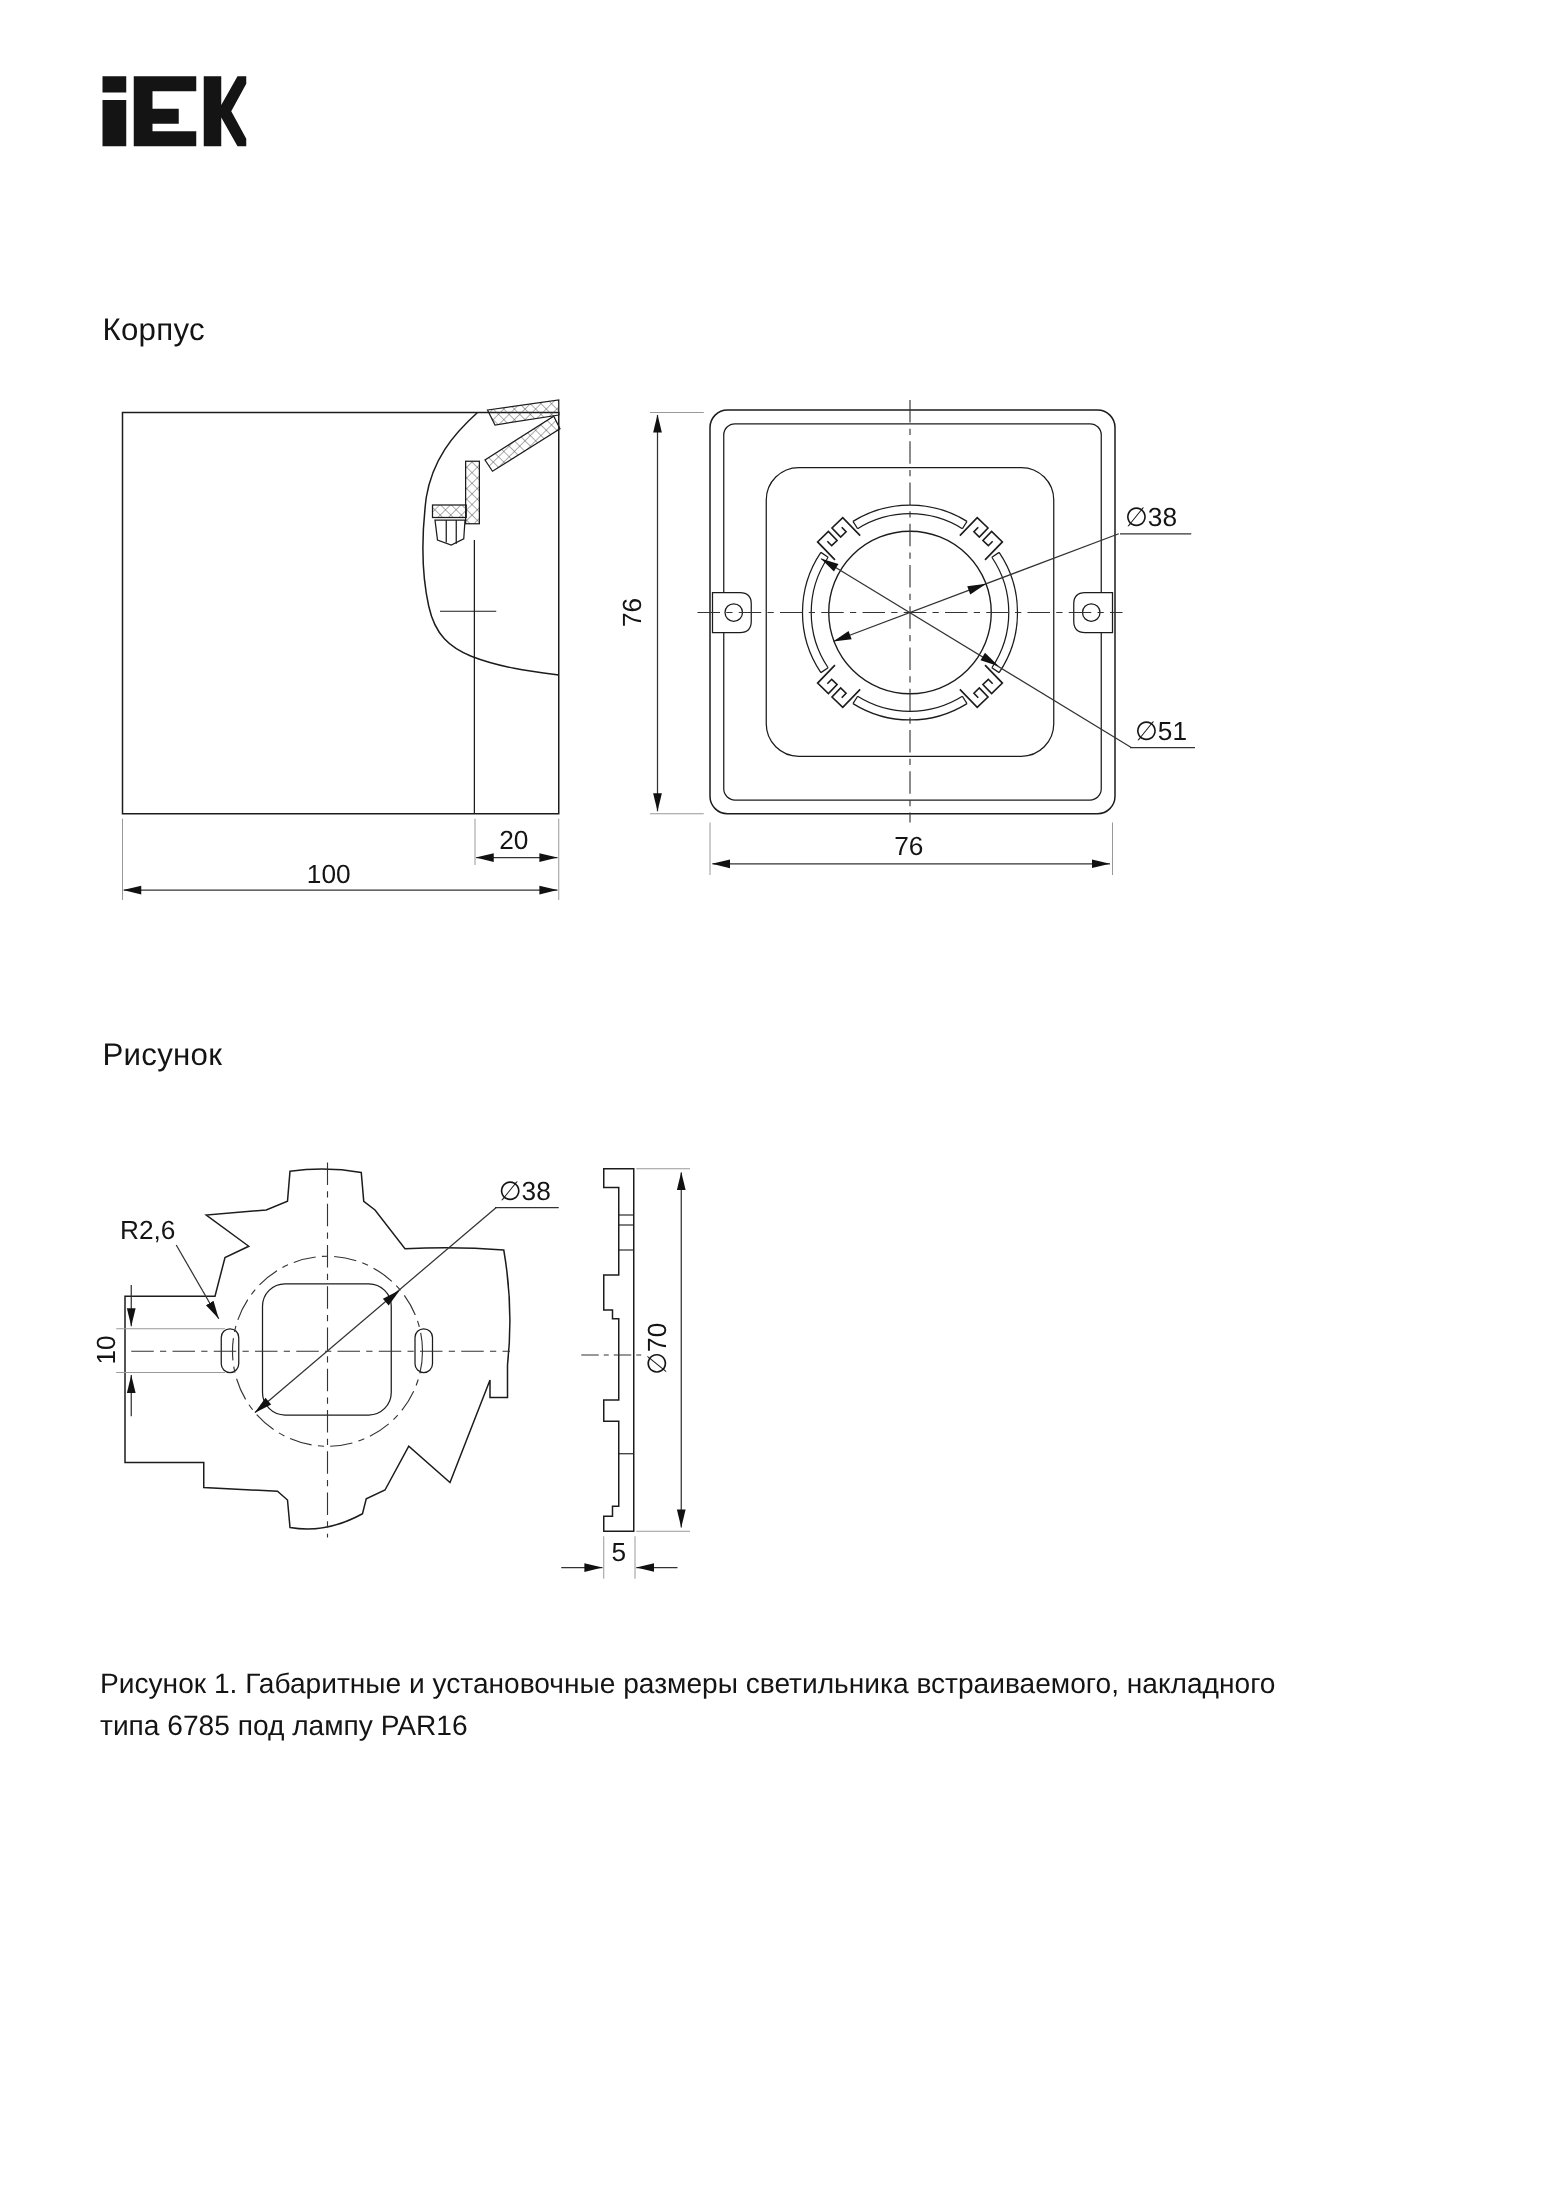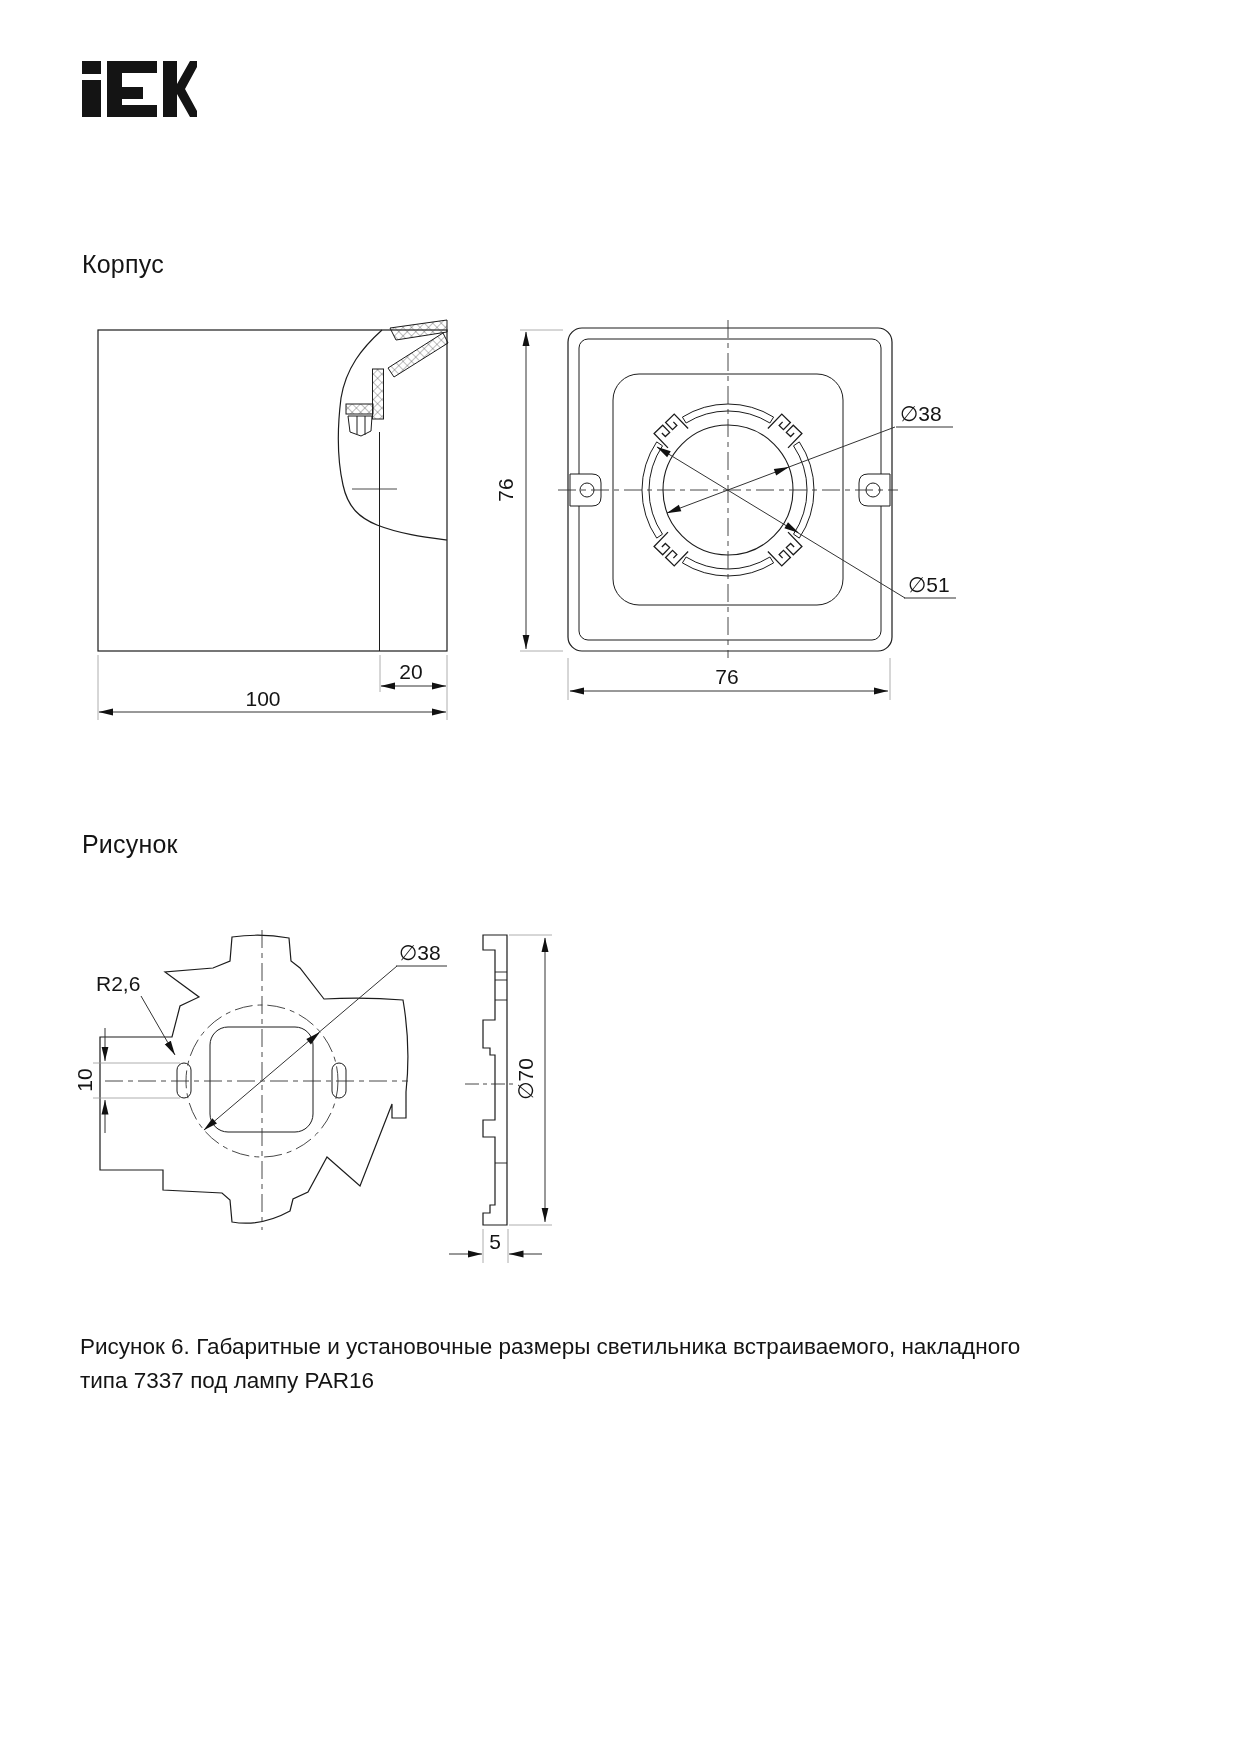--- a/index.html
+++ b/index.html
@@ -229,17 +229,17 @@
         <line x1="545" y1="938" x2="545" y2="1222" marker-start="url(#arrS)" marker-end="url(#arrE)"></line>
         <line x1="449" y1="1254" x2="482" y2="1254" marker-end="url(#arrE)"></line>
         <line x1="542" y1="1254" x2="509" y2="1254" marker-end="url(#arrE)"></line>
       </g>
       <text x="533" y="1079" text-anchor="middle" transform="rotate(-90 533 1079)">∅70</text>
       <text x="495" y="1249" text-anchor="middle">5</text>
     </g>
   </svg>
 
   <div class="caption">
-    <div>Рисунок 6. Габаритные и установочные размеры светильника встраиваемого, накладного</div>
-    <div>типа 7337 под лампу PAR16</div>
+    <div>Рисунок 1. Габаритные и установочные размеры светильника встраиваемого, накладного</div>
+    <div>типа 6785 под лампу PAR16</div>
   </div>
 
 </div>
 
 </body></html>

